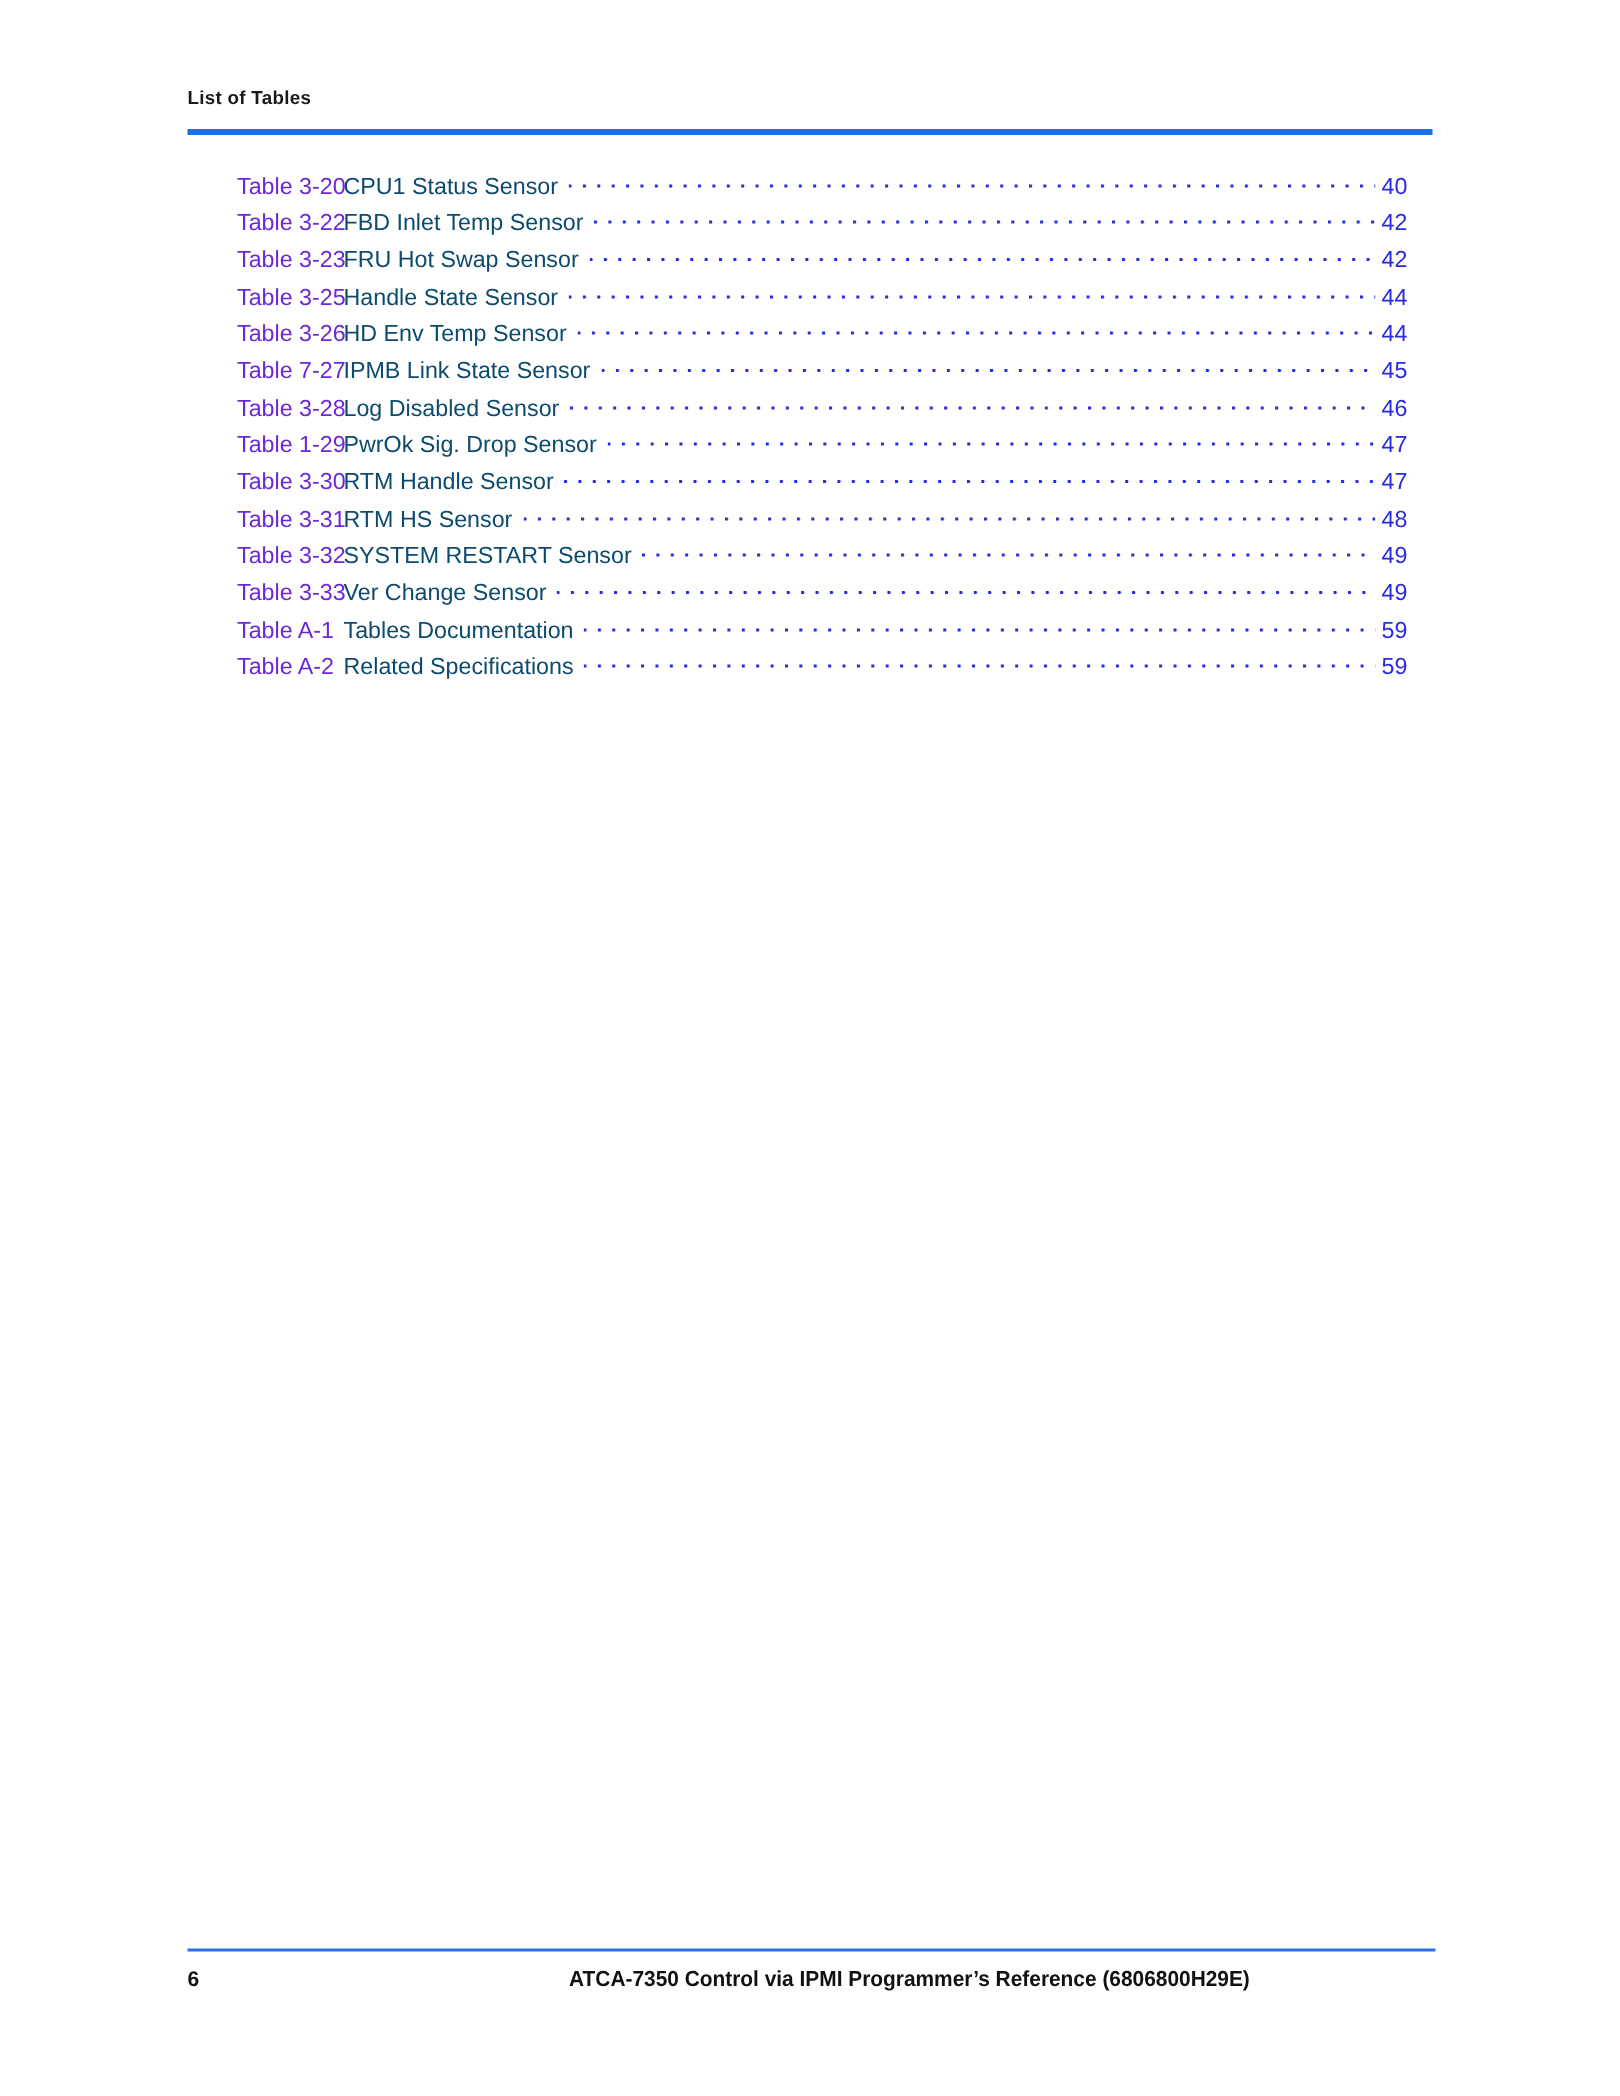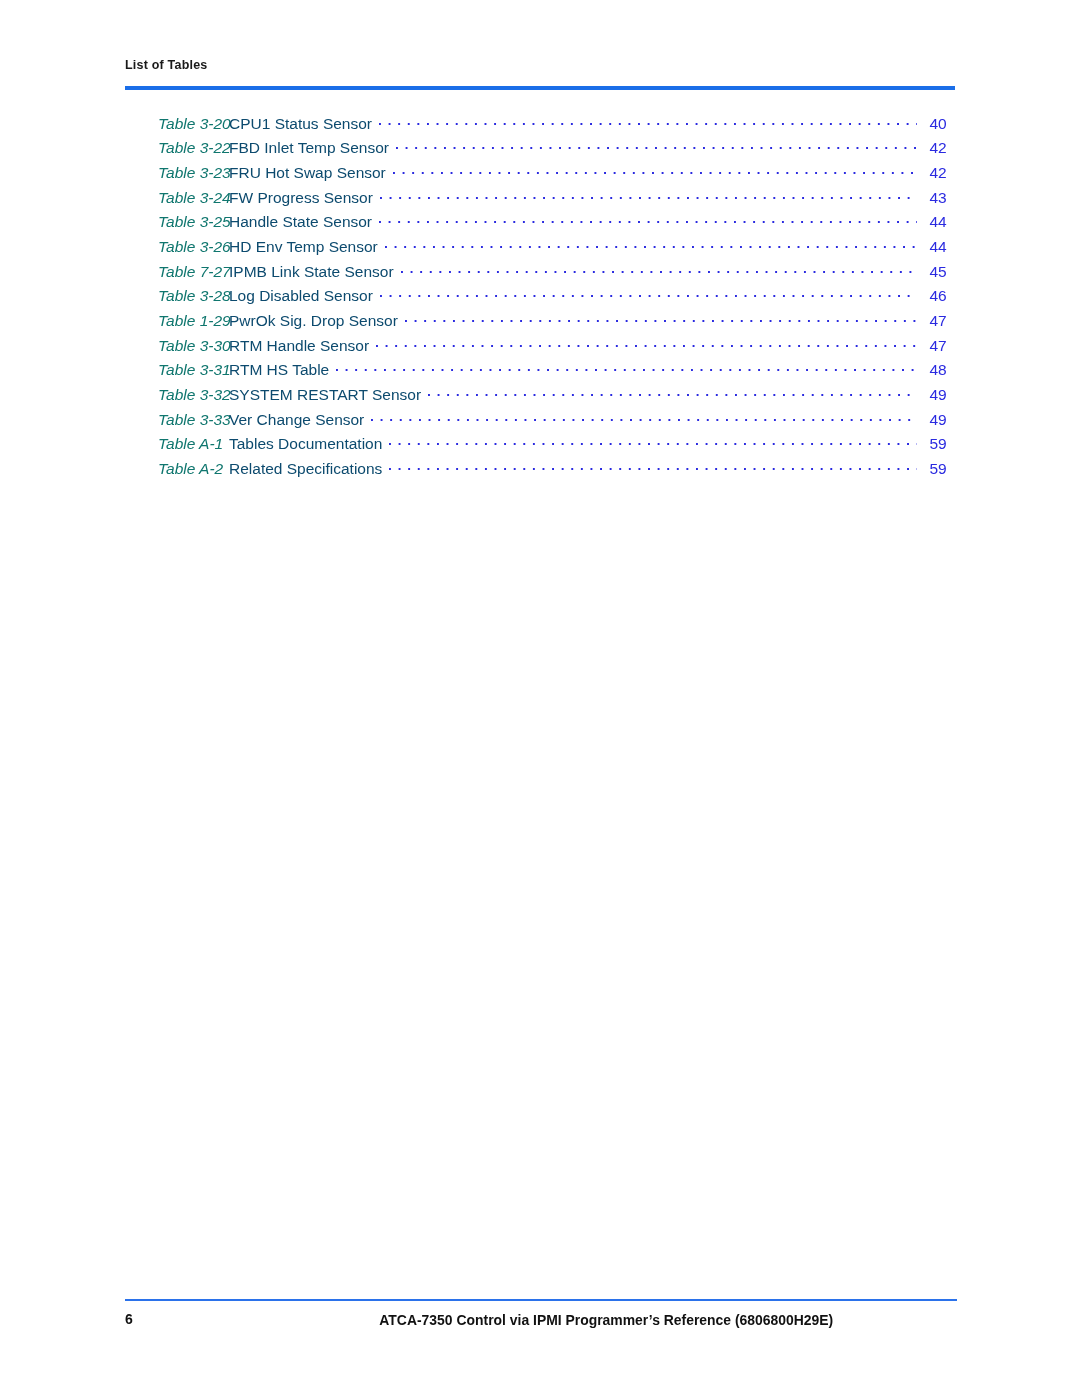--- a/index.html
+++ b/index.html
@@ -59,22 +59,21 @@
     color: #2a2ae0;
     font-size: 15.5px;
     white-space: nowrap;
   }
 
   .toc-label {
     width: 104px;
     flex: 0 0 104px;
     padding-left: 33px;
     box-sizing: border-box;
-    color: #0f766e;
-    font-style: italic;
+    color: #6d28d9;
   }
 
   .toc-title {
     flex: 0 0 auto;
     color: #0c4a6e;
     padding-right: 7px;
   }
 
   .toc-leader {
     flex: 1 1 auto;
@@ -90,21 +89,21 @@
     right: 0;
     bottom: 4px;
     height: 2px;
     background-image: radial-gradient(circle at 1px 1px, #2a2ae0 1.05px, rgba(0,0,0,0) 1.35px);
     background-size: 9.6px 2px;
     background-repeat: repeat-x;
   }
 
   .toc-page {
     flex: 0 0 34px;
-    text-align: center;
+    text-align: left;
     color: #2a2ae0;
   }
 
   
   .rule-bottom {
     position: absolute;
     left: 125px;
     top: 1299px;
     width: 832px;
     height: 2px;
@@ -166,26 +165,20 @@
         <span class="toc-leader"></span>
         <span class="toc-page">42</span>
       </div>
       <div class="toc-row">
         <span class="toc-label">Table 3-23</span>
         <span class="toc-title">FRU Hot Swap Sensor</span>
         <span class="toc-leader"></span>
         <span class="toc-page">42</span>
       </div>
       <div class="toc-row">
-        <span class="toc-label">Table 3-24</span>
-        <span class="toc-title">FW Progress Sensor</span>
-        <span class="toc-leader"></span>
-        <span class="toc-page">43</span>
-      </div>
-      <div class="toc-row">
         <span class="toc-label">Table 3-25</span>
         <span class="toc-title">Handle State Sensor</span>
         <span class="toc-leader"></span>
         <span class="toc-page">44</span>
       </div>
       <div class="toc-row">
         <span class="toc-label">Table 3-26</span>
         <span class="toc-title">HD Env Temp Sensor</span>
         <span class="toc-leader"></span>
         <span class="toc-page">44</span>
@@ -209,21 +202,21 @@
         <span class="toc-page">47</span>
       </div>
       <div class="toc-row">
         <span class="toc-label">Table 3-30</span>
         <span class="toc-title">RTM Handle Sensor</span>
         <span class="toc-leader"></span>
         <span class="toc-page">47</span>
       </div>
       <div class="toc-row">
         <span class="toc-label">Table 3-31</span>
-        <span class="toc-title">RTM HS Table</span>
+        <span class="toc-title">RTM HS Sensor</span>
         <span class="toc-leader"></span>
         <span class="toc-page">48</span>
       </div>
       <div class="toc-row">
         <span class="toc-label">Table 3-32</span>
         <span class="toc-title">SYSTEM RESTART Sensor</span>
         <span class="toc-leader"></span>
         <span class="toc-page">49</span>
       </div>
       <div class="toc-row">

